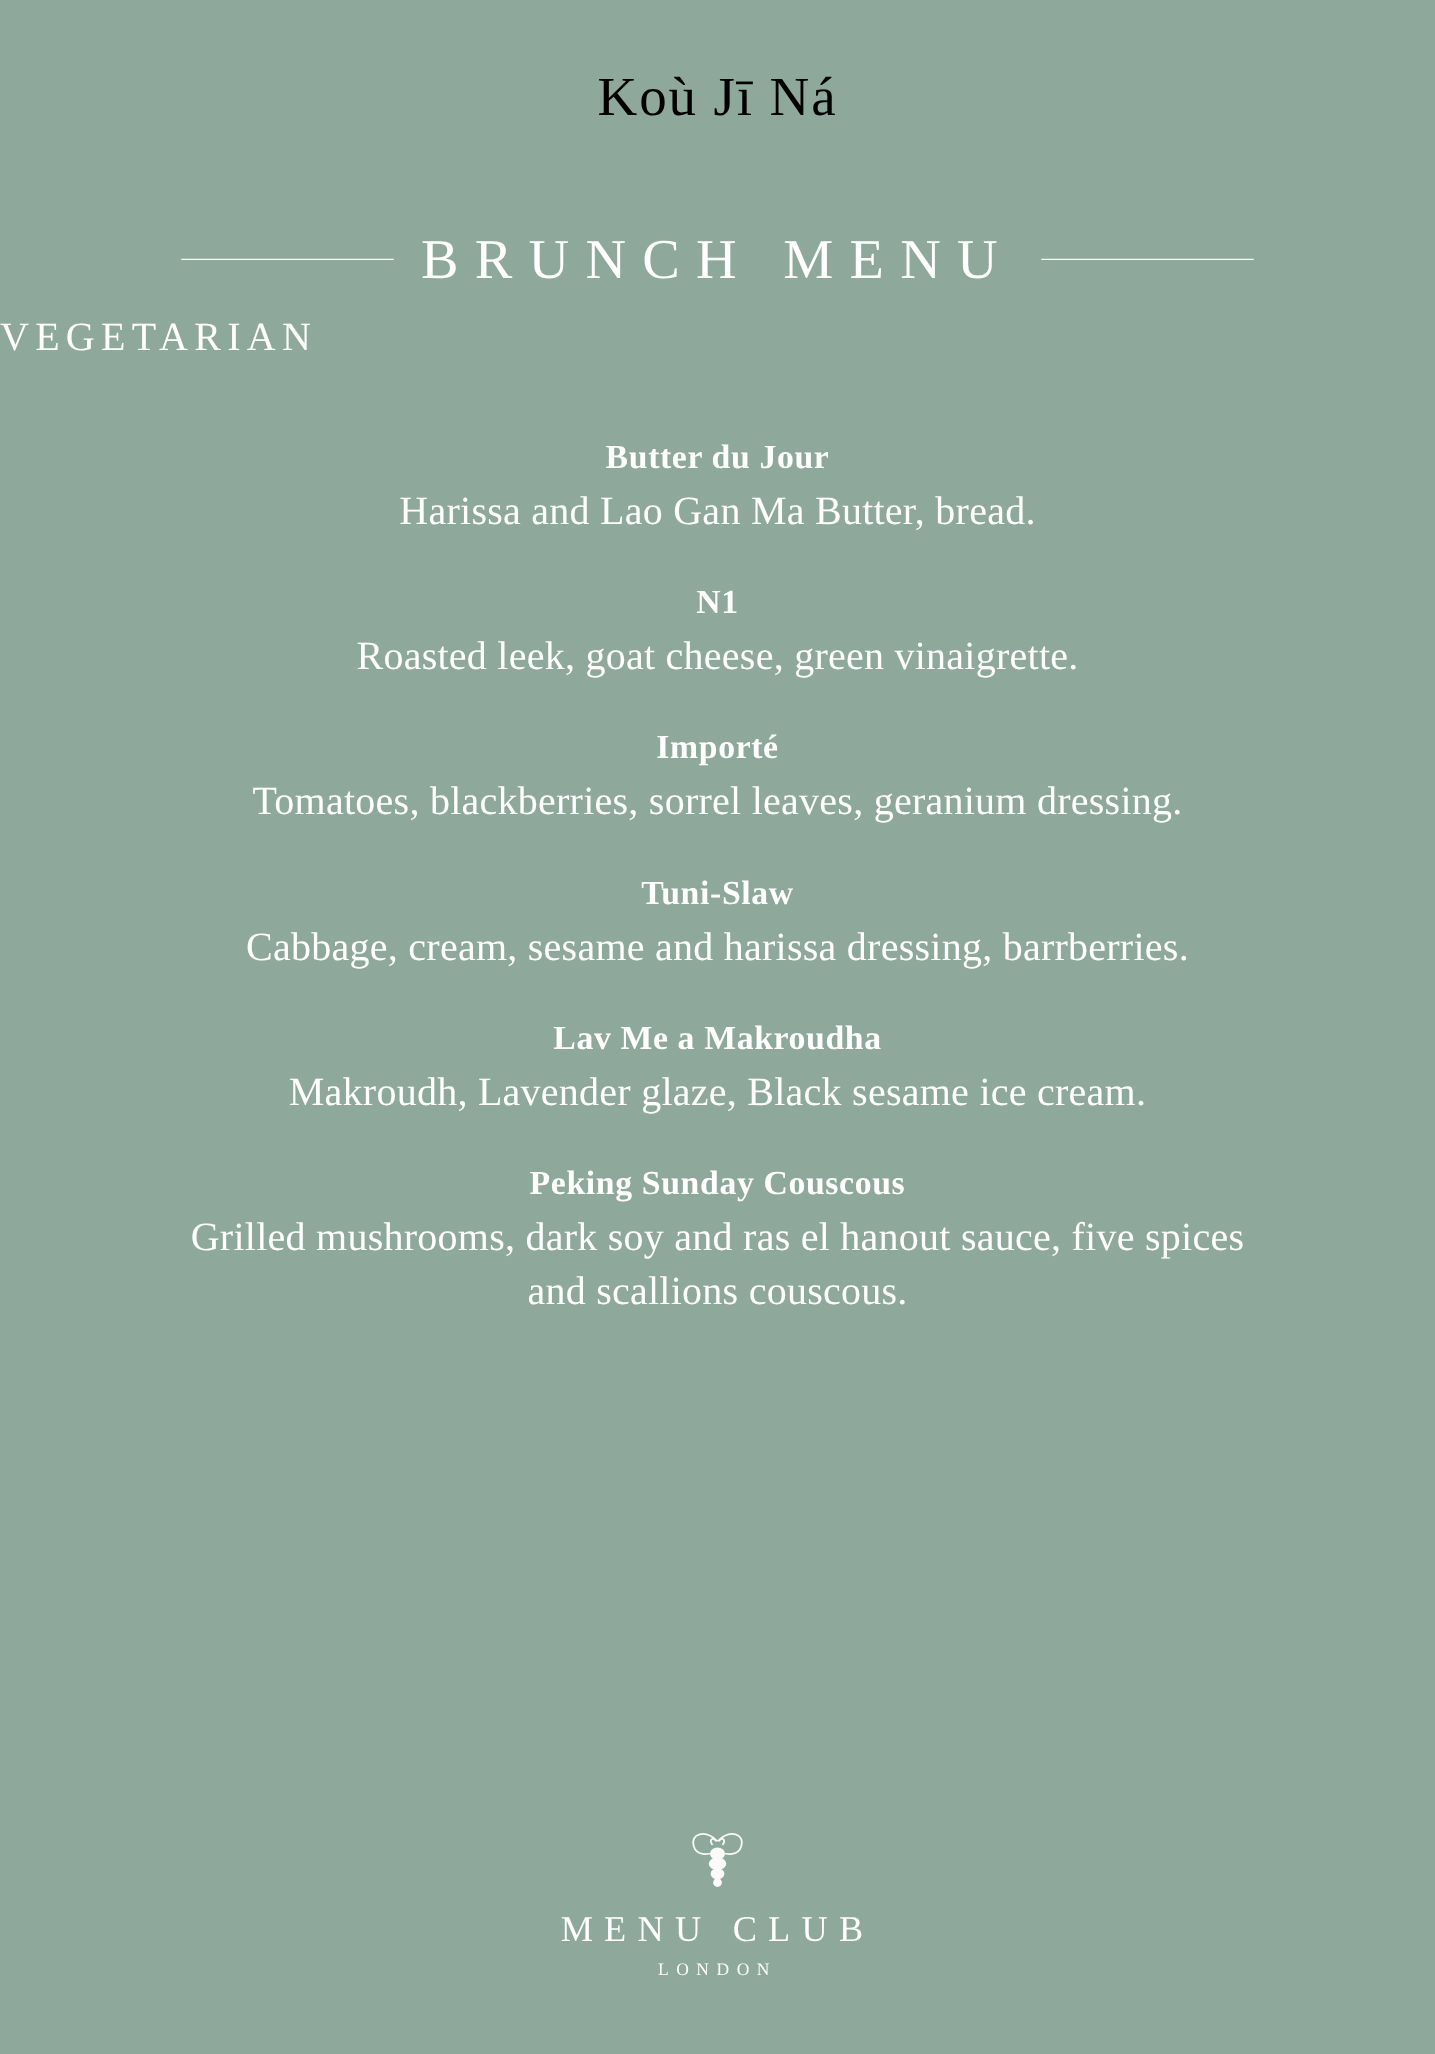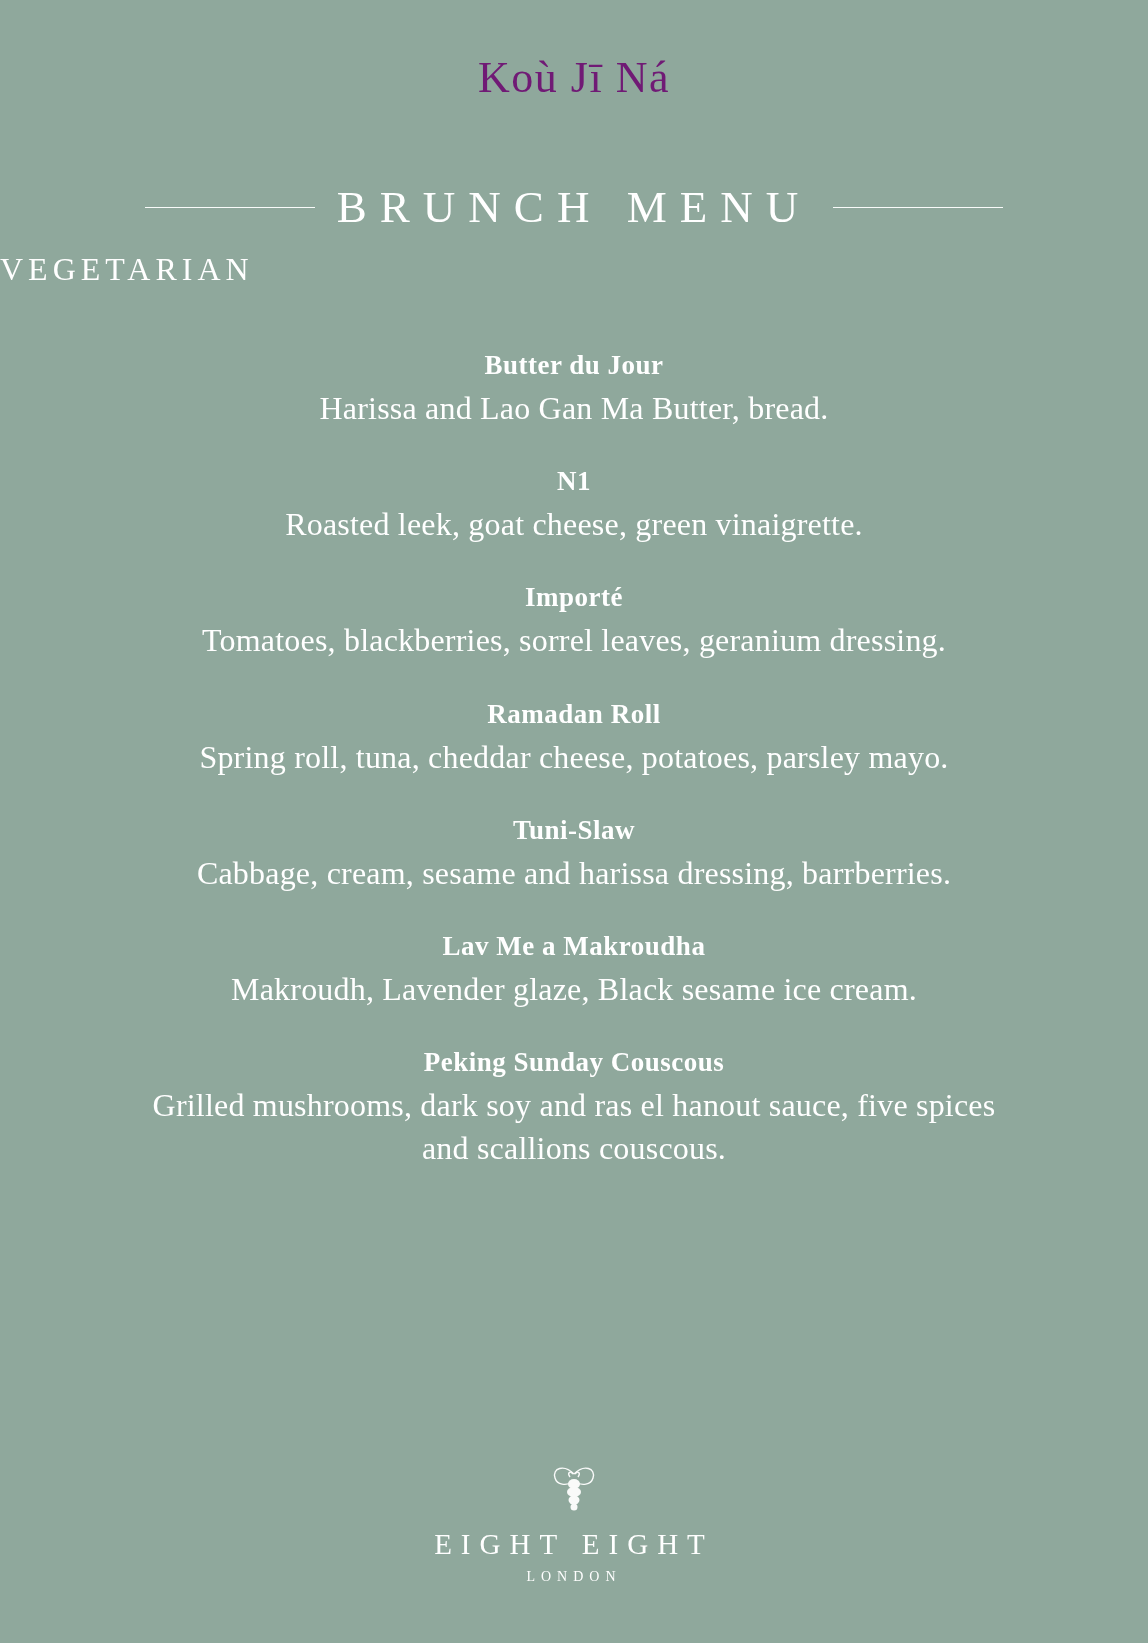--- a/index.html
+++ b/index.html
@@ -21,21 +21,21 @@
     box-sizing: border-box;
     padding: 0;
   }
   .restaurant-name {
     text-align: center;
     font-family: "Liberation Serif", serif;
     font-size: 44px;
     font-weight: 400;
     letter-spacing: 1.5px;
     padding-top: 52px;
-    color: #701a75;
+    color: #000000;
   }
   .title-block {
     margin-top: 78px;
     text-align: left;
   }
   .title-row {
     display: flex;
     align-items: center;
     justify-content: center;
     gap: 22px;
@@ -132,24 +132,20 @@
     <div class="item">
       <div class="item-name">N1</div>
       <div class="item-desc">Roasted leek, goat cheese, green vinaigrette.</div>
     </div>
 
     <div class="item">
       <div class="item-name">Importé</div>
       <div class="item-desc">Tomatoes, blackberries, sorrel leaves, geranium dressing.</div>
     </div>
 
-    <div class="item">
-      <div class="item-name">Ramadan Roll</div>
-      <div class="item-desc">Spring roll, tuna, cheddar cheese, potatoes, parsley mayo.</div>
-    </div>
 
     <div class="item">
       <div class="item-name">Tuni-Slaw</div>
       <div class="item-desc">Cabbage, cream, sesame and harissa dressing, barrberries.</div>
     </div>
 
     <div class="item">
       <div class="item-name">Lav Me a Makroudha</div>
       <div class="item-desc">Makroudh, Lavender glaze, Black sesame ice cream.</div>
     </div>
@@ -171,17 +167,17 @@
           <path d="M32 15 C35 11, 32 8, 29 12"></path>
         </g>
         <g fill="#ffffff">
           <ellipse cx="28" cy="22" rx="6" ry="5"></ellipse>
           <ellipse cx="28" cy="30" rx="7" ry="5"></ellipse>
           <ellipse cx="28" cy="38" rx="5.5" ry="4.5"></ellipse>
           <ellipse cx="28" cy="45" rx="3.5" ry="3.5"></ellipse>
         </g>
       </svg>
     </span>
-    <div class="brand-name">EIGHT EIGHT</div>
+    <div class="brand-name">MENU CLUB</div>
     <div class="brand-city">LONDON</div>
   </div>
 
 </div>
 
 </body></html>

